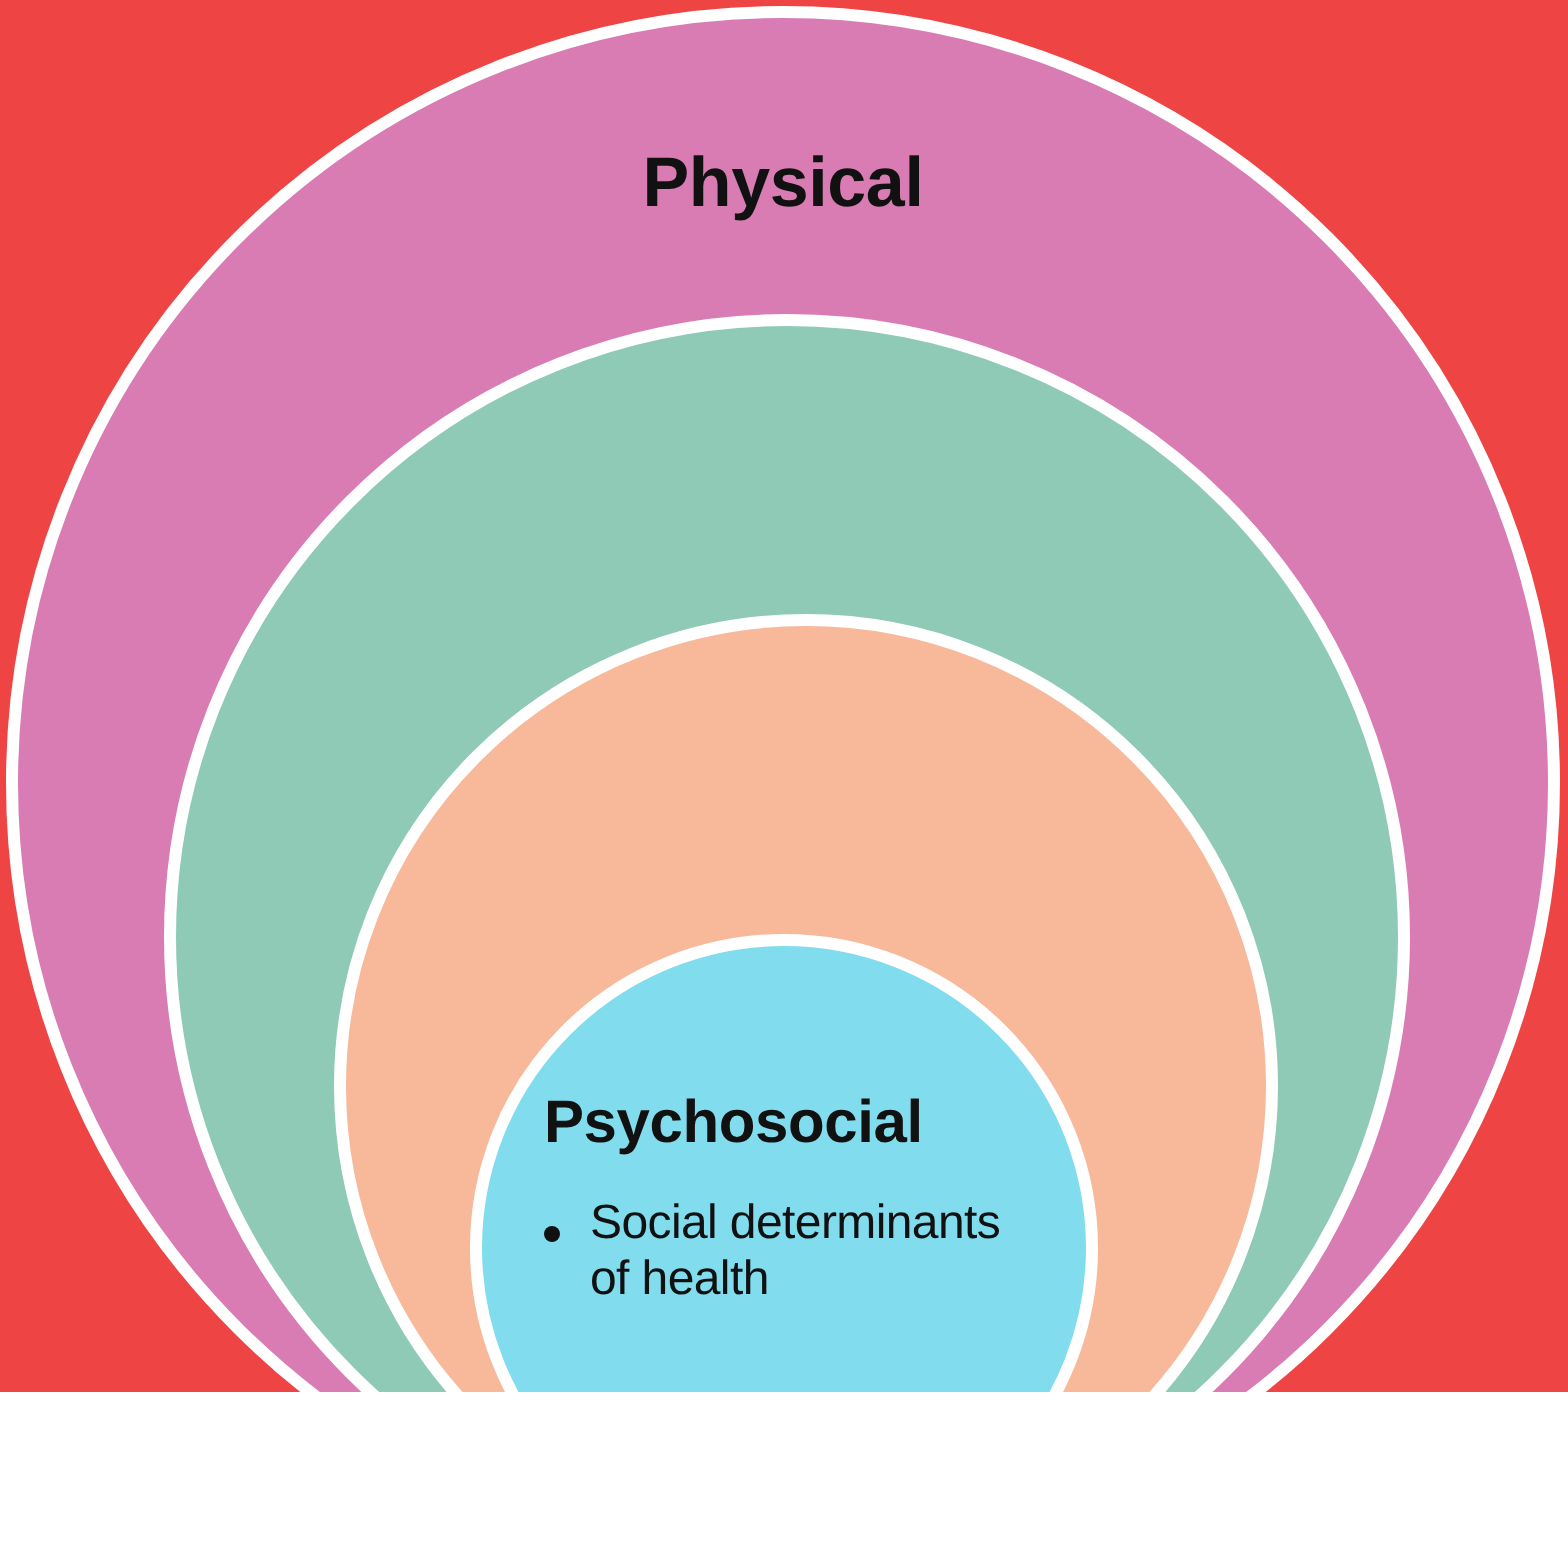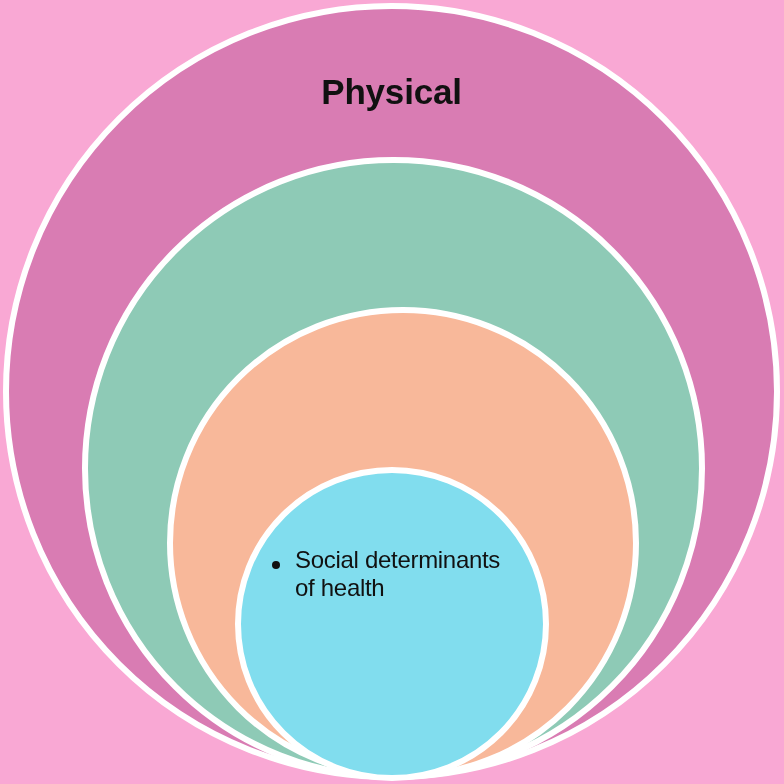--- a/index.html
+++ b/index.html
@@ -9,22 +9,22 @@
     background: #ffffff;
   }
   body {
     font-family: "Liberation Sans", sans-serif;
     -webkit-font-smoothing: antialiased;
   }
 
   #diagram-canvas {
     position: relative;
     width: 784px;
-    height: 784px;
-    background: #f9a8d4;
+    height: 696px;
+    background: #ef4444;
     overflow: hidden;
   }
 
   .ring {
     position: absolute;
     border-radius: 50%;
     box-sizing: border-box;
     border: 6px solid #ffffff;
   }
 
@@ -140,20 +140,21 @@
     <div class="ring-label" id="label-emotional">Emotional</div>
   </div>
 
   <div class="ring" id="ring-spiritual">
     <div class="ring-label" id="label-spiritual">Spiritual</div>
   </div>
 
   <div class="ring" id="ring-psychosocial"></div>
 
   <div id="psychosocial-content">
+    <div id="label-psychosocial">Psychosocial</div>
     <ul id="psychosocial-bullets">
       <li>
         <span class="bullet-dot"></span>
         <span>Social determinants of health</span>
       </li>
     </ul>
   </div>
 
 </div>
 

